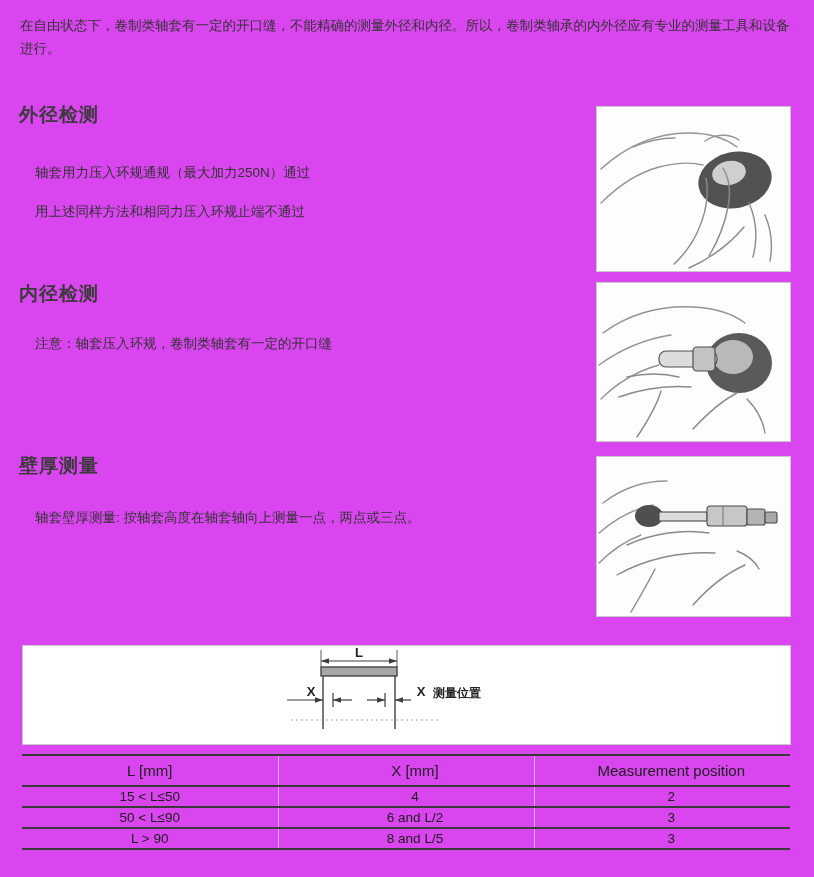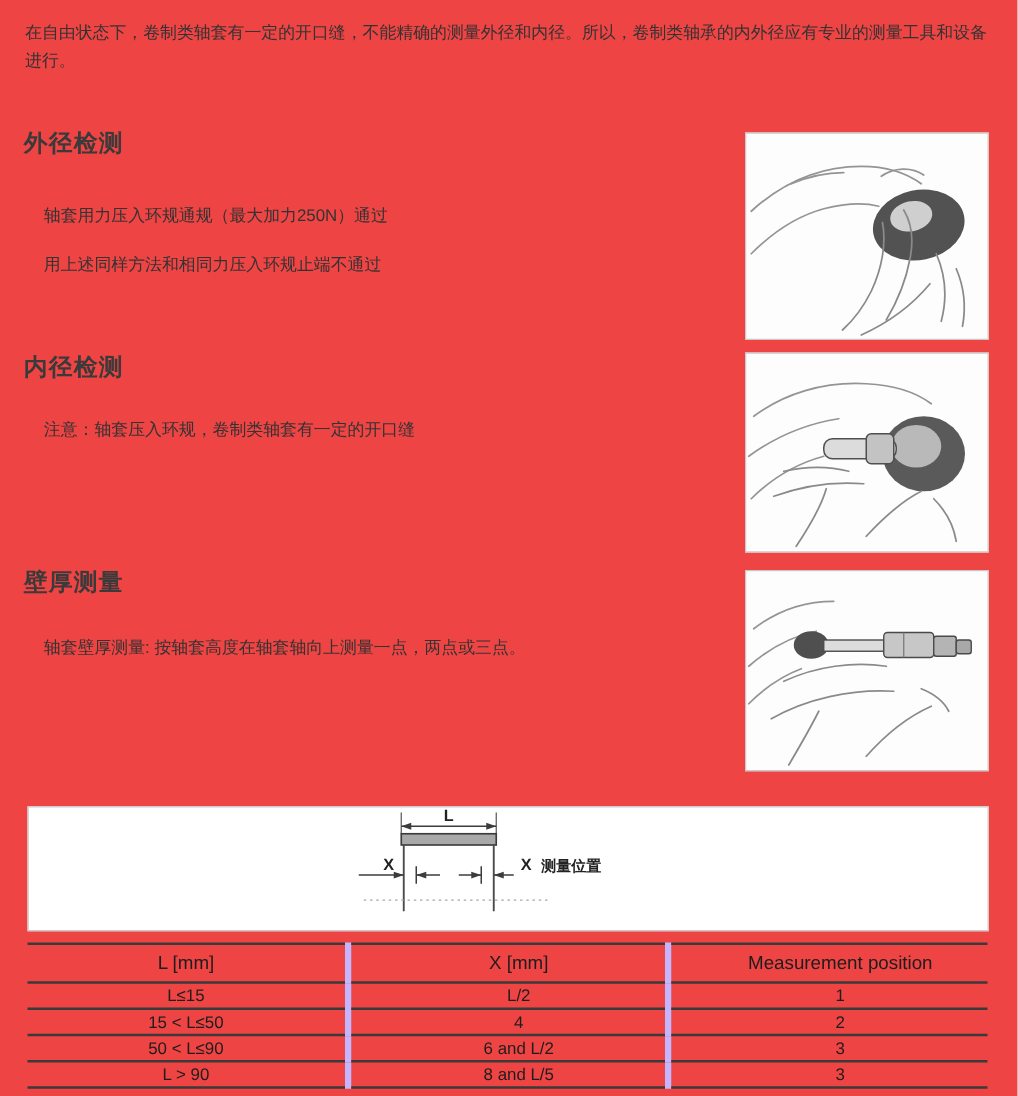--- a/index.html
+++ b/index.html
@@ -1,18 +1,18 @@
 <!DOCTYPE html>
 <html><head>
 <meta charset="utf-8">
 <style>
   * { margin:0; padding:0; box-sizing:border-box; }
   html,body { background:#ffffff; }
   body { font-family:"Liberation Sans","DejaVu Sans",sans-serif; color:#333; }
-  .page { position:relative; width:814px; height:877px; background:#ef4444; overflow:hidden; }
+  .page { position:relative; width:814px; height:877px; background:#d946ef; overflow:hidden; }
 
   .intro { position:absolute; left:20px; top:14px; width:780px;
            font-size:13.5px; line-height:23px; color:#333; }
 
   .sec-heading { position:absolute; left:19px; font-size:19px; font-weight:700;
                  color:#3a3a3a; letter-spacing:1px; }
   .sec-text { position:absolute; left:20px; width:565px; font-size:13.5px;
               line-height:24px; color:#333; }
   .sec-text p { margin:15px; }
 
@@ -28,21 +28,21 @@
 
   .meas-table { position:absolute; left:22px; top:754px; width:768px;
                 border-collapse:collapse; table-layout:fixed;
                 border-top:2px solid #3a3a3a; }
   .meas-table th { height:31px; font-size:15px; font-weight:400; color:#1d1d1d;
                    text-align:center; vertical-align:middle;
                    border-bottom:2px solid #3a3a3a; }
   .meas-table td { height:21px; font-size:13.5px; color:#1d1d1d;
                    text-align:center; vertical-align:middle;
                    border-bottom:2px solid #3a3a3a; }
-  .meas-table th + th, .meas-table td + td { border-left:5px solid #c4b5fd;padding-left:18px; }
+  .meas-table th + th, .meas-table td + td { border-left:1px solid #c4b5fd;padding-left:18px; }
 
   .sketch-line { fill:none; stroke:#949494; stroke-width:1.4; stroke-linecap:round; }
   .sketch-line2 { fill:none; stroke:#8a8a8a; stroke-width:1.4; stroke-linecap:round; }
 </style>
 </head>
 <body>
 
 <div class="page">
 
   <p class="intro">在自由状态下，卷制类轴套有一定的开口缝，不能精确的测量外径和内径。所以，卷制类轴承的内外径应有专业的测量工具和设备进行。</p>
@@ -150,25 +150,20 @@
   <table class="meas-table">
     <thead>
       <tr>
         <th>L [mm]</th>
         <th>X [mm]</th>
         <th>Measurement position</th>
       </tr>
     </thead>
     <tbody>
       <tr>
-        <td>L≤15</td>
-        <td>L/2</td>
-        <td>1</td>
-      </tr>
-      <tr>
         <td>15 &lt; L≤50</td>
         <td>4</td>
         <td>2</td>
       </tr>
       <tr>
         <td>50 &lt; L≤90</td>
         <td>6 and L/2</td>
         <td>3</td>
       </tr>
       <tr>

